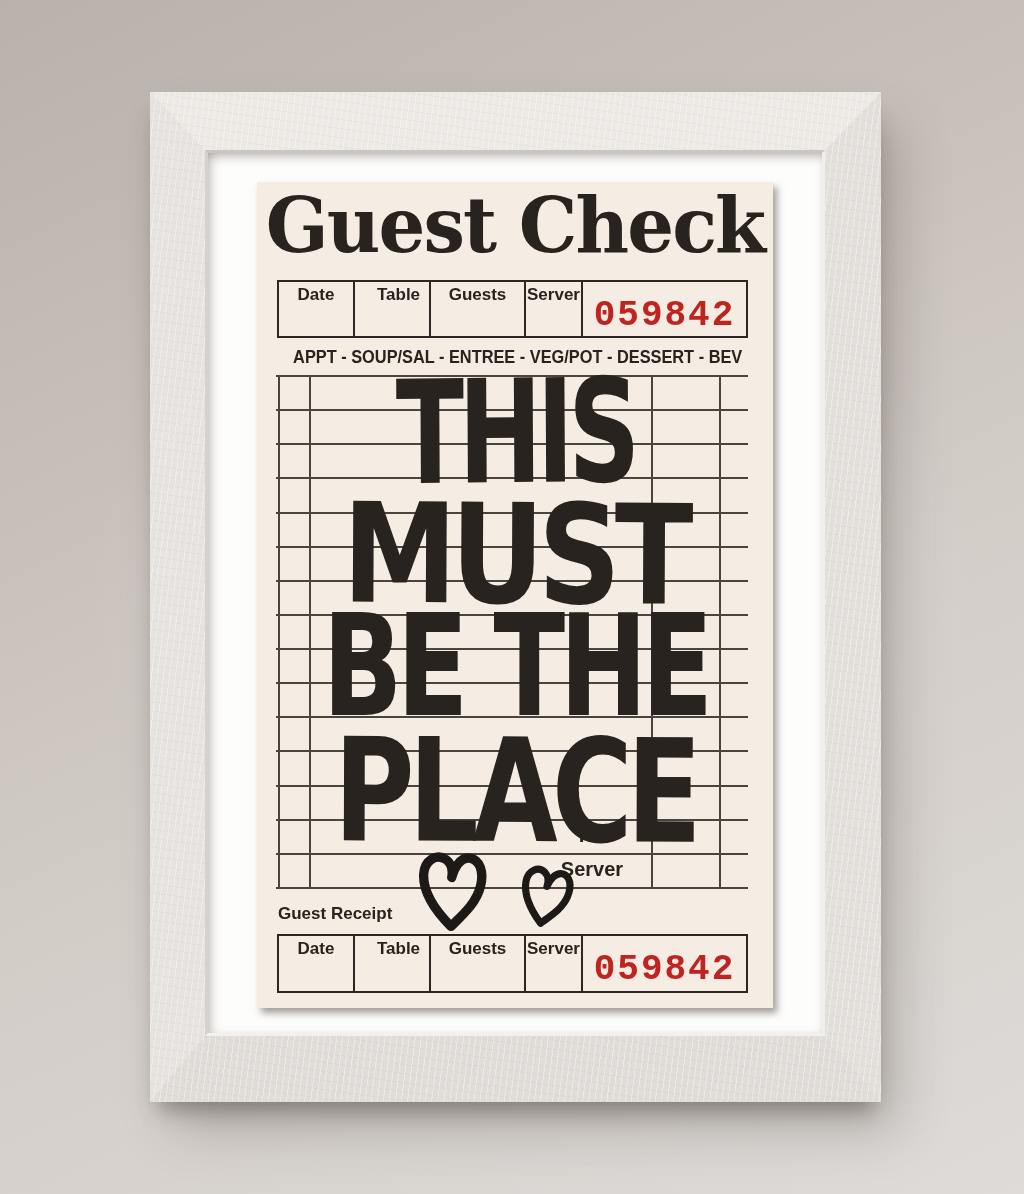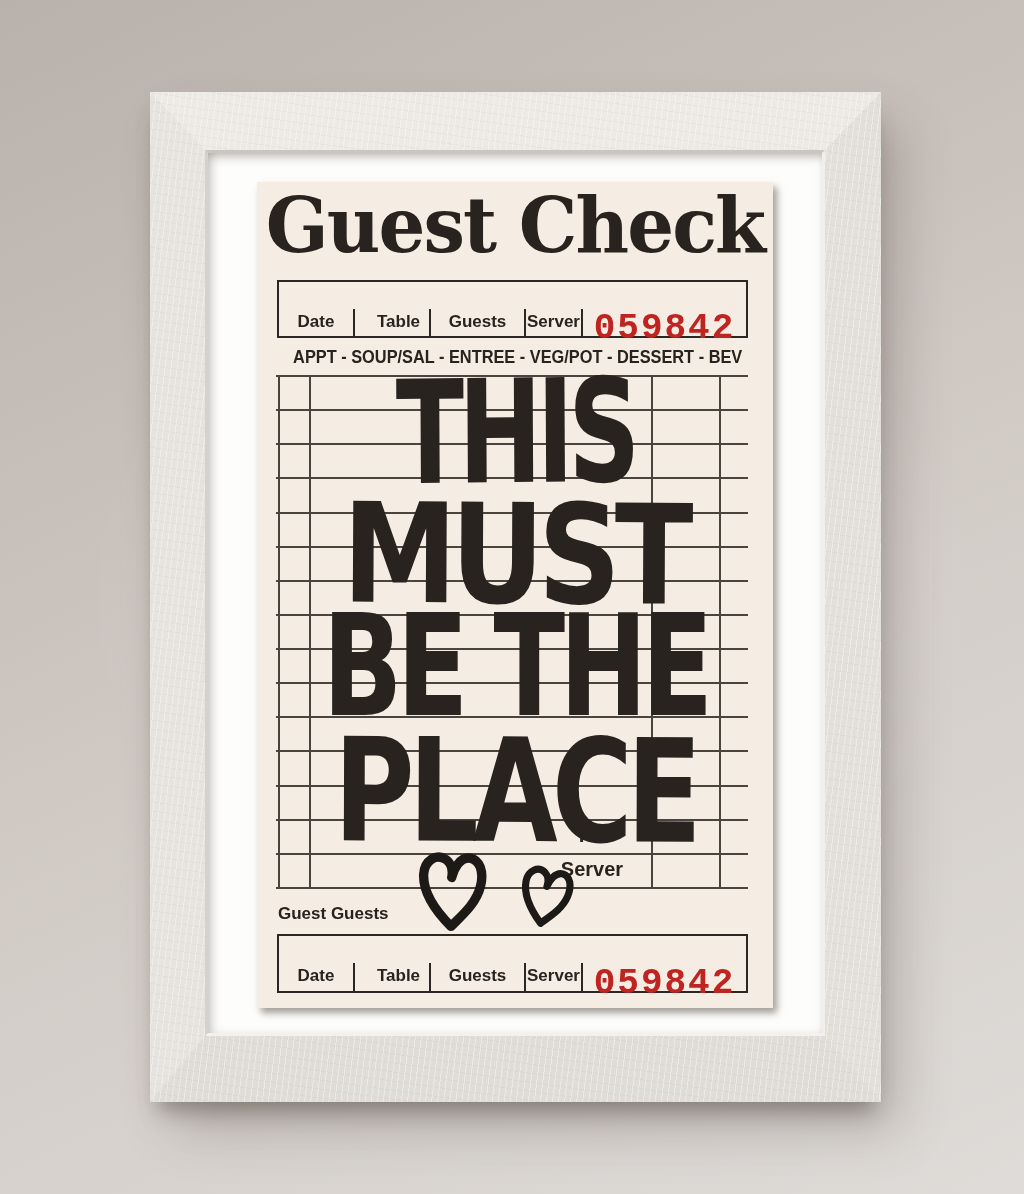--- a/index.html
+++ b/index.html
@@ -54,21 +54,21 @@
   }
 
   .htable{
     position:absolute;left:20px;width:471px;box-sizing:border-box;
     border:2px solid #2b2724;display:flex;background:#f5ece3;
   }
   .check-table{top:98px;height:58px;}
   .receipt-table{top:752px;height:59px;}
   .hcell{
     box-sizing:border-box;border-right:2px solid #2b2724;
-    font-weight:bold;font-size:17px;text-align:center;padding-top:3px;margin-top:27px;
+    font-weight:bold;font-size:17px;text-align:center;padding-top:3px;
   }
   .c0{width:76px;} .c1{width:76px;padding-left:13px;} .c2{width:95px;} .c3{width:57px;}
   .cserial{
     flex:1;border-right:none;display:flex;align-items:center;justify-content:center;
     font-family:"Liberation Mono", monospace;font-weight:bold;font-size:36px;
     color:#bf2420;letter-spacing:2px;padding-top:12px;
   }
 
   .menu-line{
     position:absolute;top:164px;left:0;width:100%;text-align:center;
@@ -147,21 +147,21 @@
       <div class="tax-label">Tax</div>
       <div class="total-label">Server</div>
 
       <svg class="heart heart-large" viewBox="0 0 100 120">
         <path d="M50 112 C 30 92, 11 66, 12 40 C 13 20, 30 10, 43 19 C 50 24, 53 34, 51 44 C 54 32, 62 16, 76 17 C 90 19, 96 36, 91 56 C 85 80, 66 96, 50 112 Z"></path>
       </svg>
       <svg class="heart heart-small" viewBox="0 0 100 120">
         <path d="M50 112 C 30 92, 11 66, 12 40 C 13 20, 30 10, 43 19 C 50 24, 53 34, 51 44 C 54 32, 62 16, 76 17 C 90 19, 96 36, 91 56 C 85 80, 66 96, 50 112 Z"></path>
       </svg>
 
-      <div class="receipt-label">Guest Guests</div>
+      <div class="receipt-label">Guest Receipt</div>
 
       <div class="htable receipt-table">
         <div class="hcell c0">Date</div>
         <div class="hcell c1">Table</div>
         <div class="hcell c2">Guests</div>
         <div class="hcell c3">Server</div>
         <div class="hcell cserial">059842</div>
       </div>
 
     </div>

